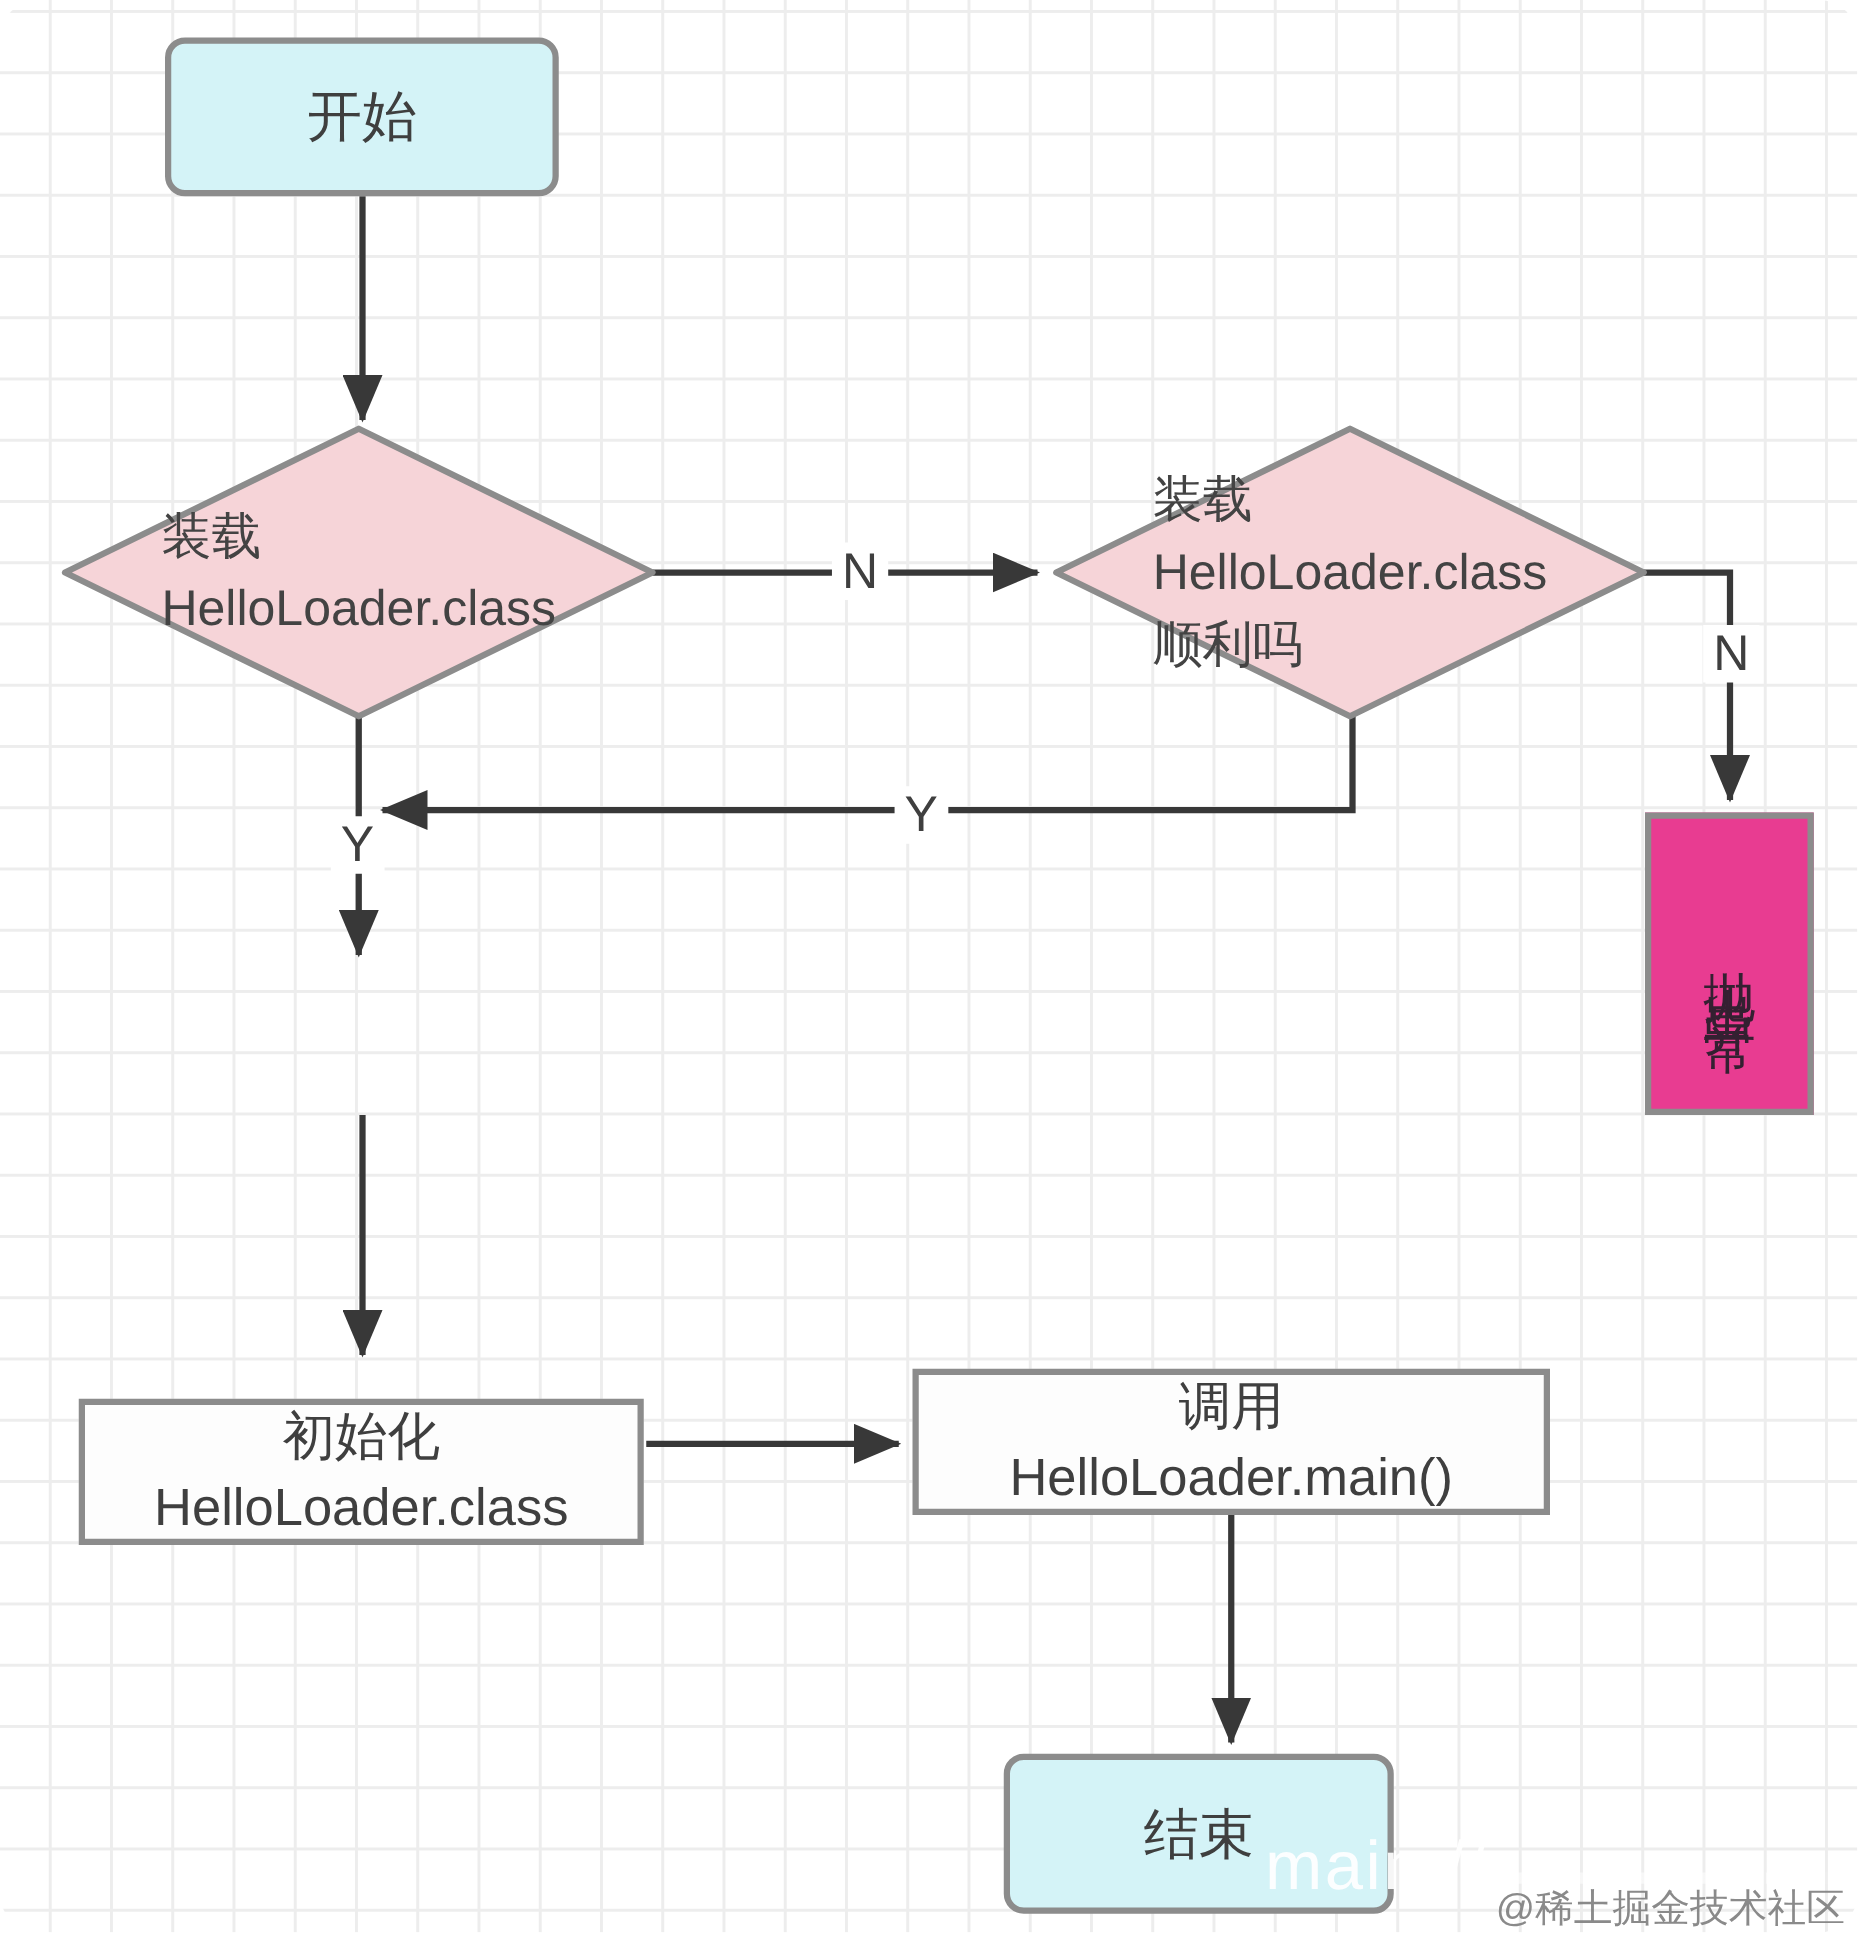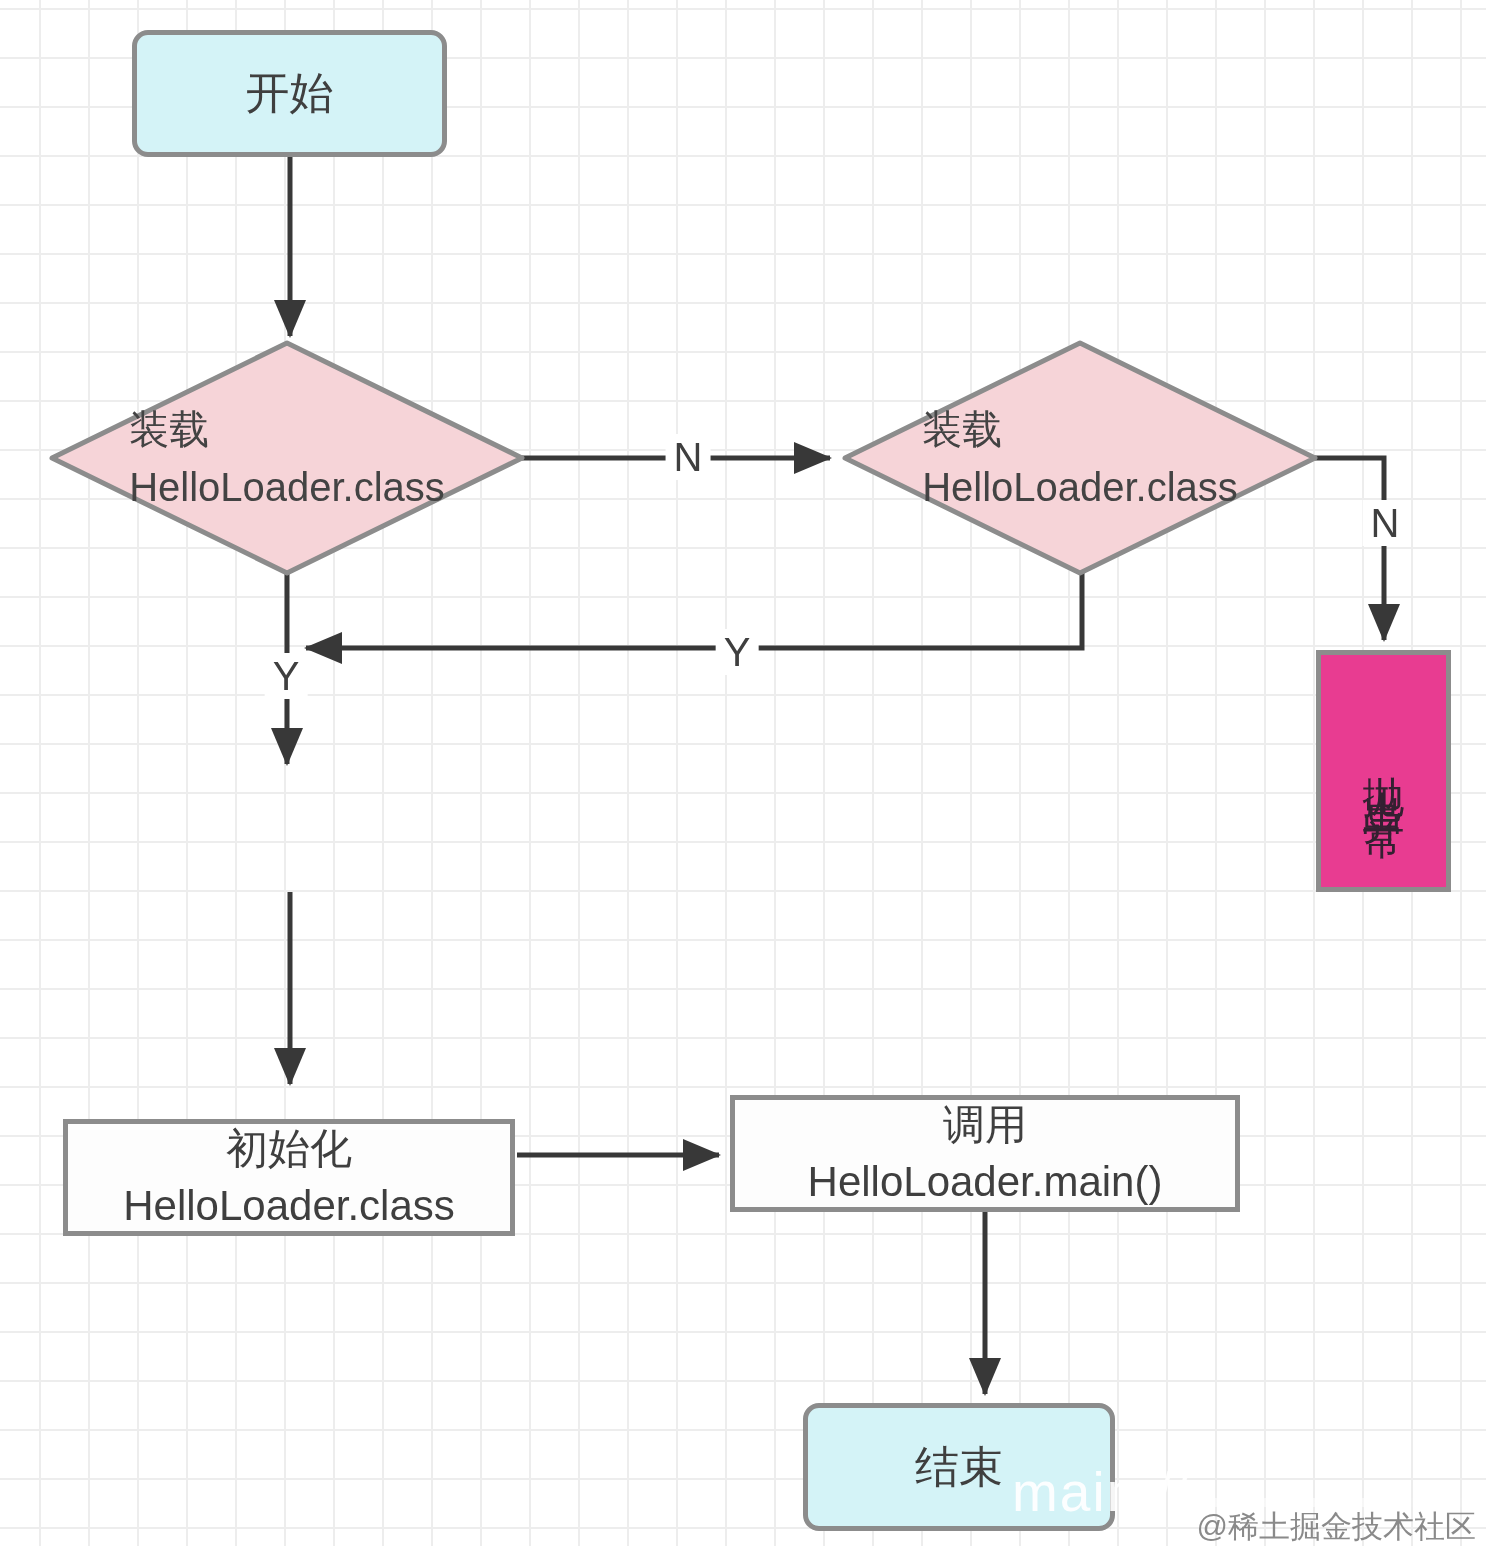--- a/index.html
+++ b/index.html
@@ -9,20 +9,21 @@
     height: 1546px;
     overflow: hidden;
     background-color: #ffffff;
     background-image:
       linear-gradient(#ededed 2px, transparent 2px),
       linear-gradient(90deg, #ededed 2px, transparent 2px);
     background-size: 49px 49px;
     background-position: -10px 8px;
     font-family: "Liberation Sans", "DejaVu Sans", sans-serif;
     color: #3f3f3f;
+    border-radius: 31px;
   }
   svg.connectors {
     position: absolute;
     left: 0; top: 0;
     z-index: 1;
   }
   .node {
     position: absolute;
     box-sizing: border-box;
     border: 5px solid #8c8c8c;
@@ -137,20 +138,21 @@
   </div>
 
   <div class="diamond-label" style="left:287px; top:458px;">
     <span class="line">装载</span>
     <span class="line">HelloLoader.class</span>
   </div>
 
   <div class="diamond-label" style="left:1080px; top:458px;">
     <span class="line">装载</span>
     <span class="line">HelloLoader.class</span>
+    <span class="line">顺利吗</span>
   </div>
 
   <span class="edge-label" style="left:688px; top:457px;">N</span>
   <span class="edge-label" style="left:1385px; top:523px;">N</span>
   <span class="edge-label" style="left:737px; top:652px;">Y</span>
   <span class="edge-label" style="left:286px; top:676px;">Y</span>
 
   <div class="node exception" style="left:1316px; top:650px; width:135px; height:242px;">
     <span class="v-text">抛出异常</span>
   </div>

